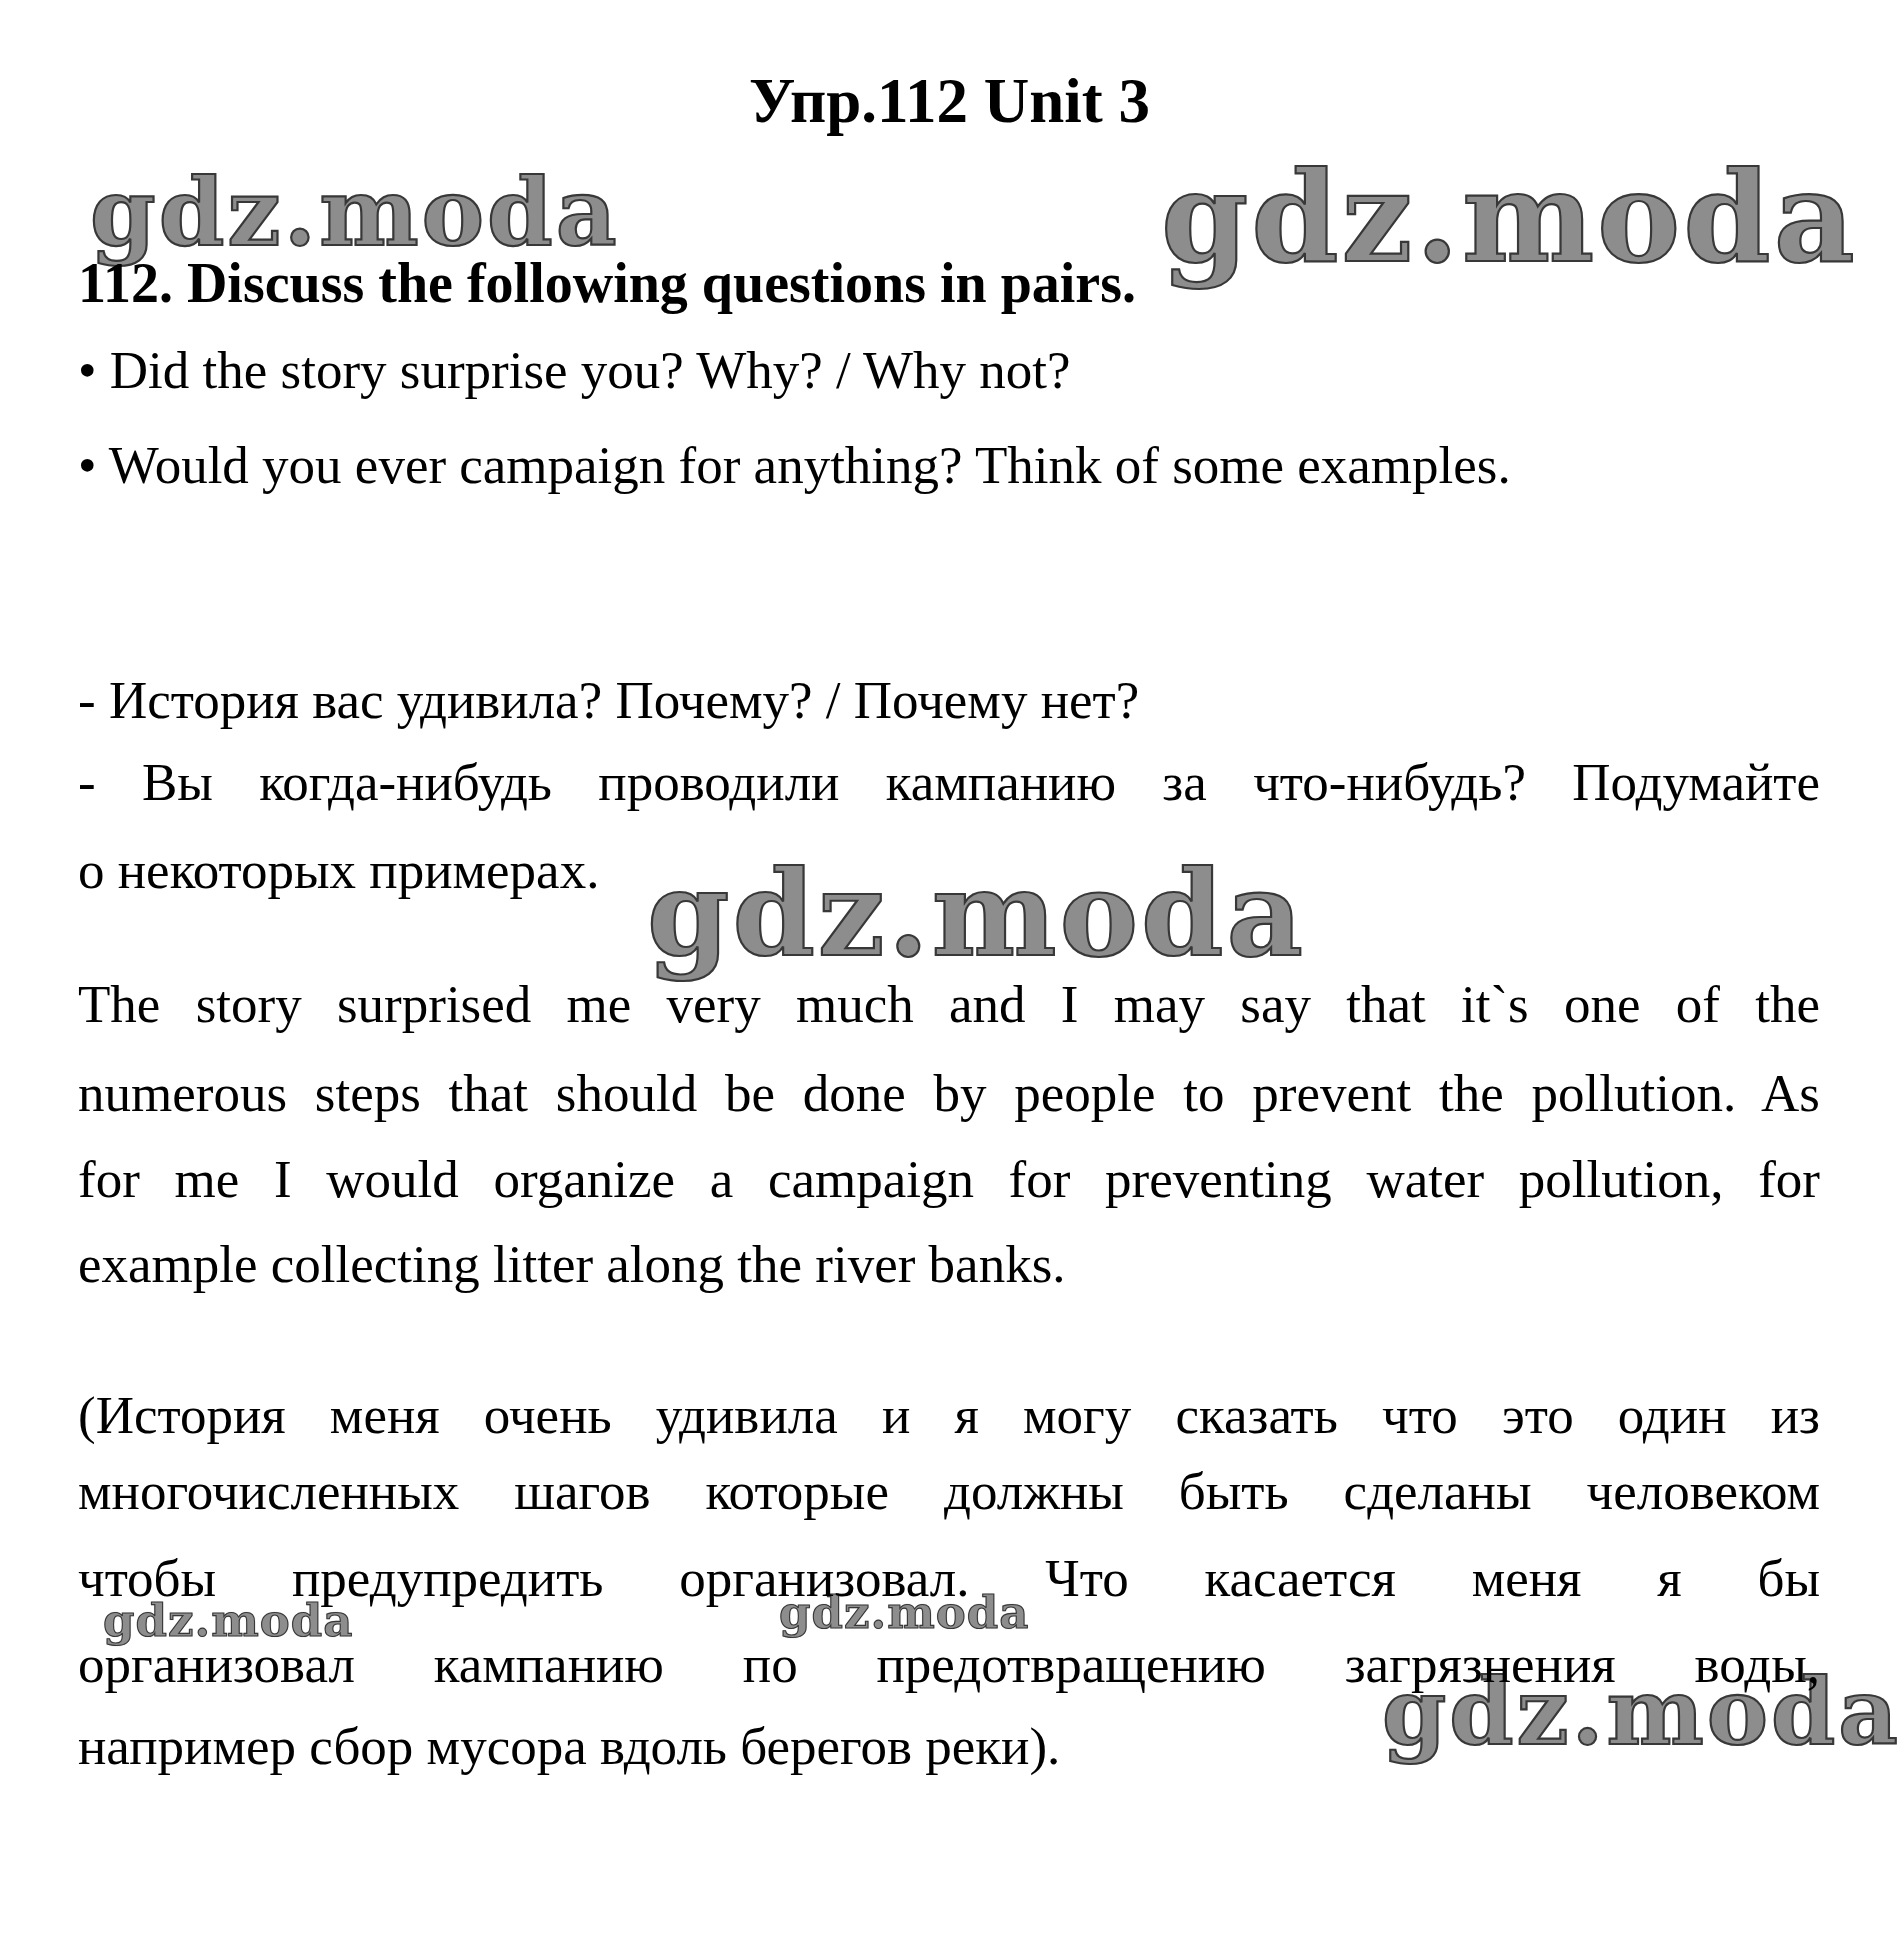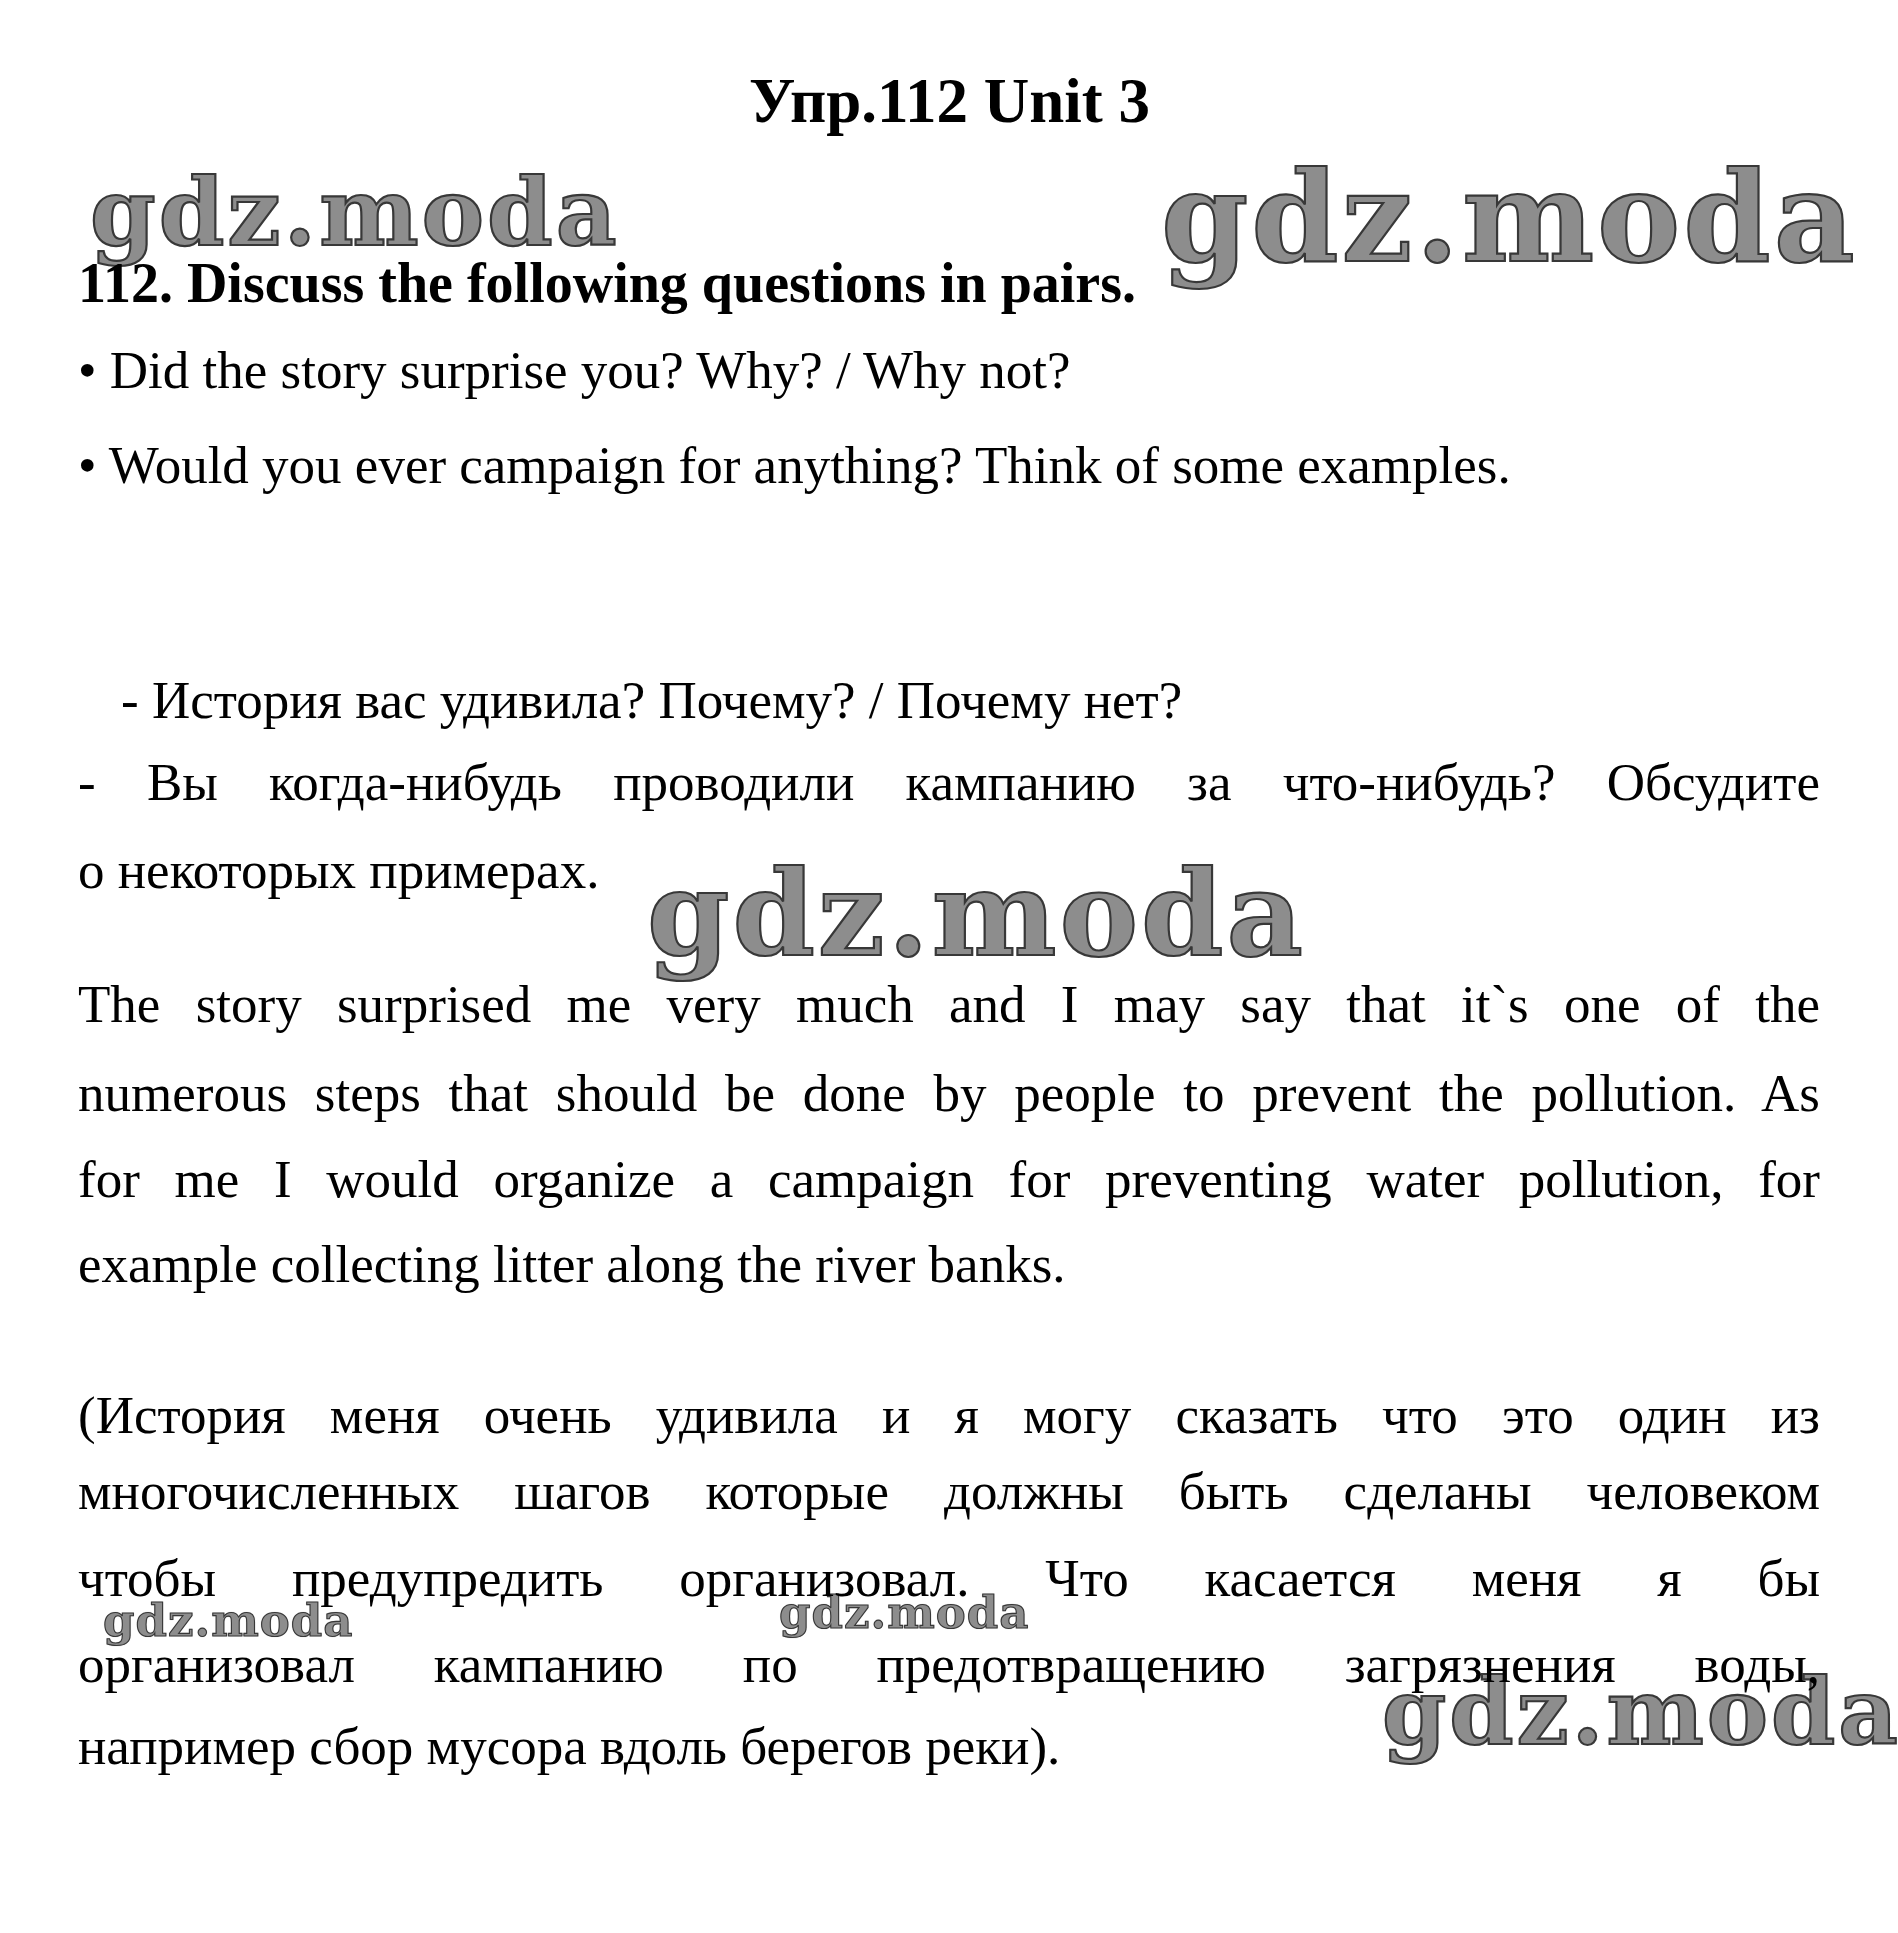--- a/index.html
+++ b/index.html
@@ -49,22 +49,22 @@
   <div class="wm wm-small" style="left:103px;top:1598px;font-size:45px;">gdz.moda</div>
   <div class="wm wm-small" style="left:779px;top:1590px;font-size:45px;">gdz.moda</div>
   <div class="wm" style="left:1382px;top:1666px;font-size:92px;">gdz.moda</div>
 
   <div class="title">Упр.112 Unit 3</div>
 
   <div class="line bold" style="top:250px;">112. Discuss the following questions in pairs.</div>
   <div class="line" style="top:339px;">• Did the story surprise you? Why? / Why not?</div>
   <div class="line" style="top:434px;">• Would you ever campaign for anything? Think of some examples.</div>
 
-  <div class="line" style="top:669px;margin-left:43px;">- История вас удивила? Почему? / Почему нет?</div>
-  <div class="line just" style="top:751px;">- Вы когда-нибудь проводили кампанию за что-нибудь? Обсудите</div>
+  <div class="line" style="top:669px;">- История вас удивила? Почему? / Почему нет?</div>
+  <div class="line just" style="top:751px;">- Вы когда-нибудь проводили кампанию за что-нибудь? Подумайте</div>
   <div class="line" style="top:839px;">о некоторых примерах.</div>
 
   <div class="line just" style="top:973px;">The story surprised me very much and I may say that it`s one of the</div>
   <div class="line just" style="top:1062px;">numerous steps that should be done by people to prevent the pollution. As</div>
   <div class="line just" style="top:1148px;">for me I would organize a campaign for preventing water pollution, for</div>
   <div class="line" style="top:1233px;">example collecting litter along the river banks.</div>
 
   <div class="line just" style="top:1372px;margin-top:12px;">(История меня очень удивила и я могу сказать что это один из</div>
   <div class="line just" style="top:1460px;">многочисленных шагов которые должны быть сделаны человеком</div>
   <div class="line just" style="top:1547px;">чтобы предупредить организовал. Что касается меня я бы</div>

